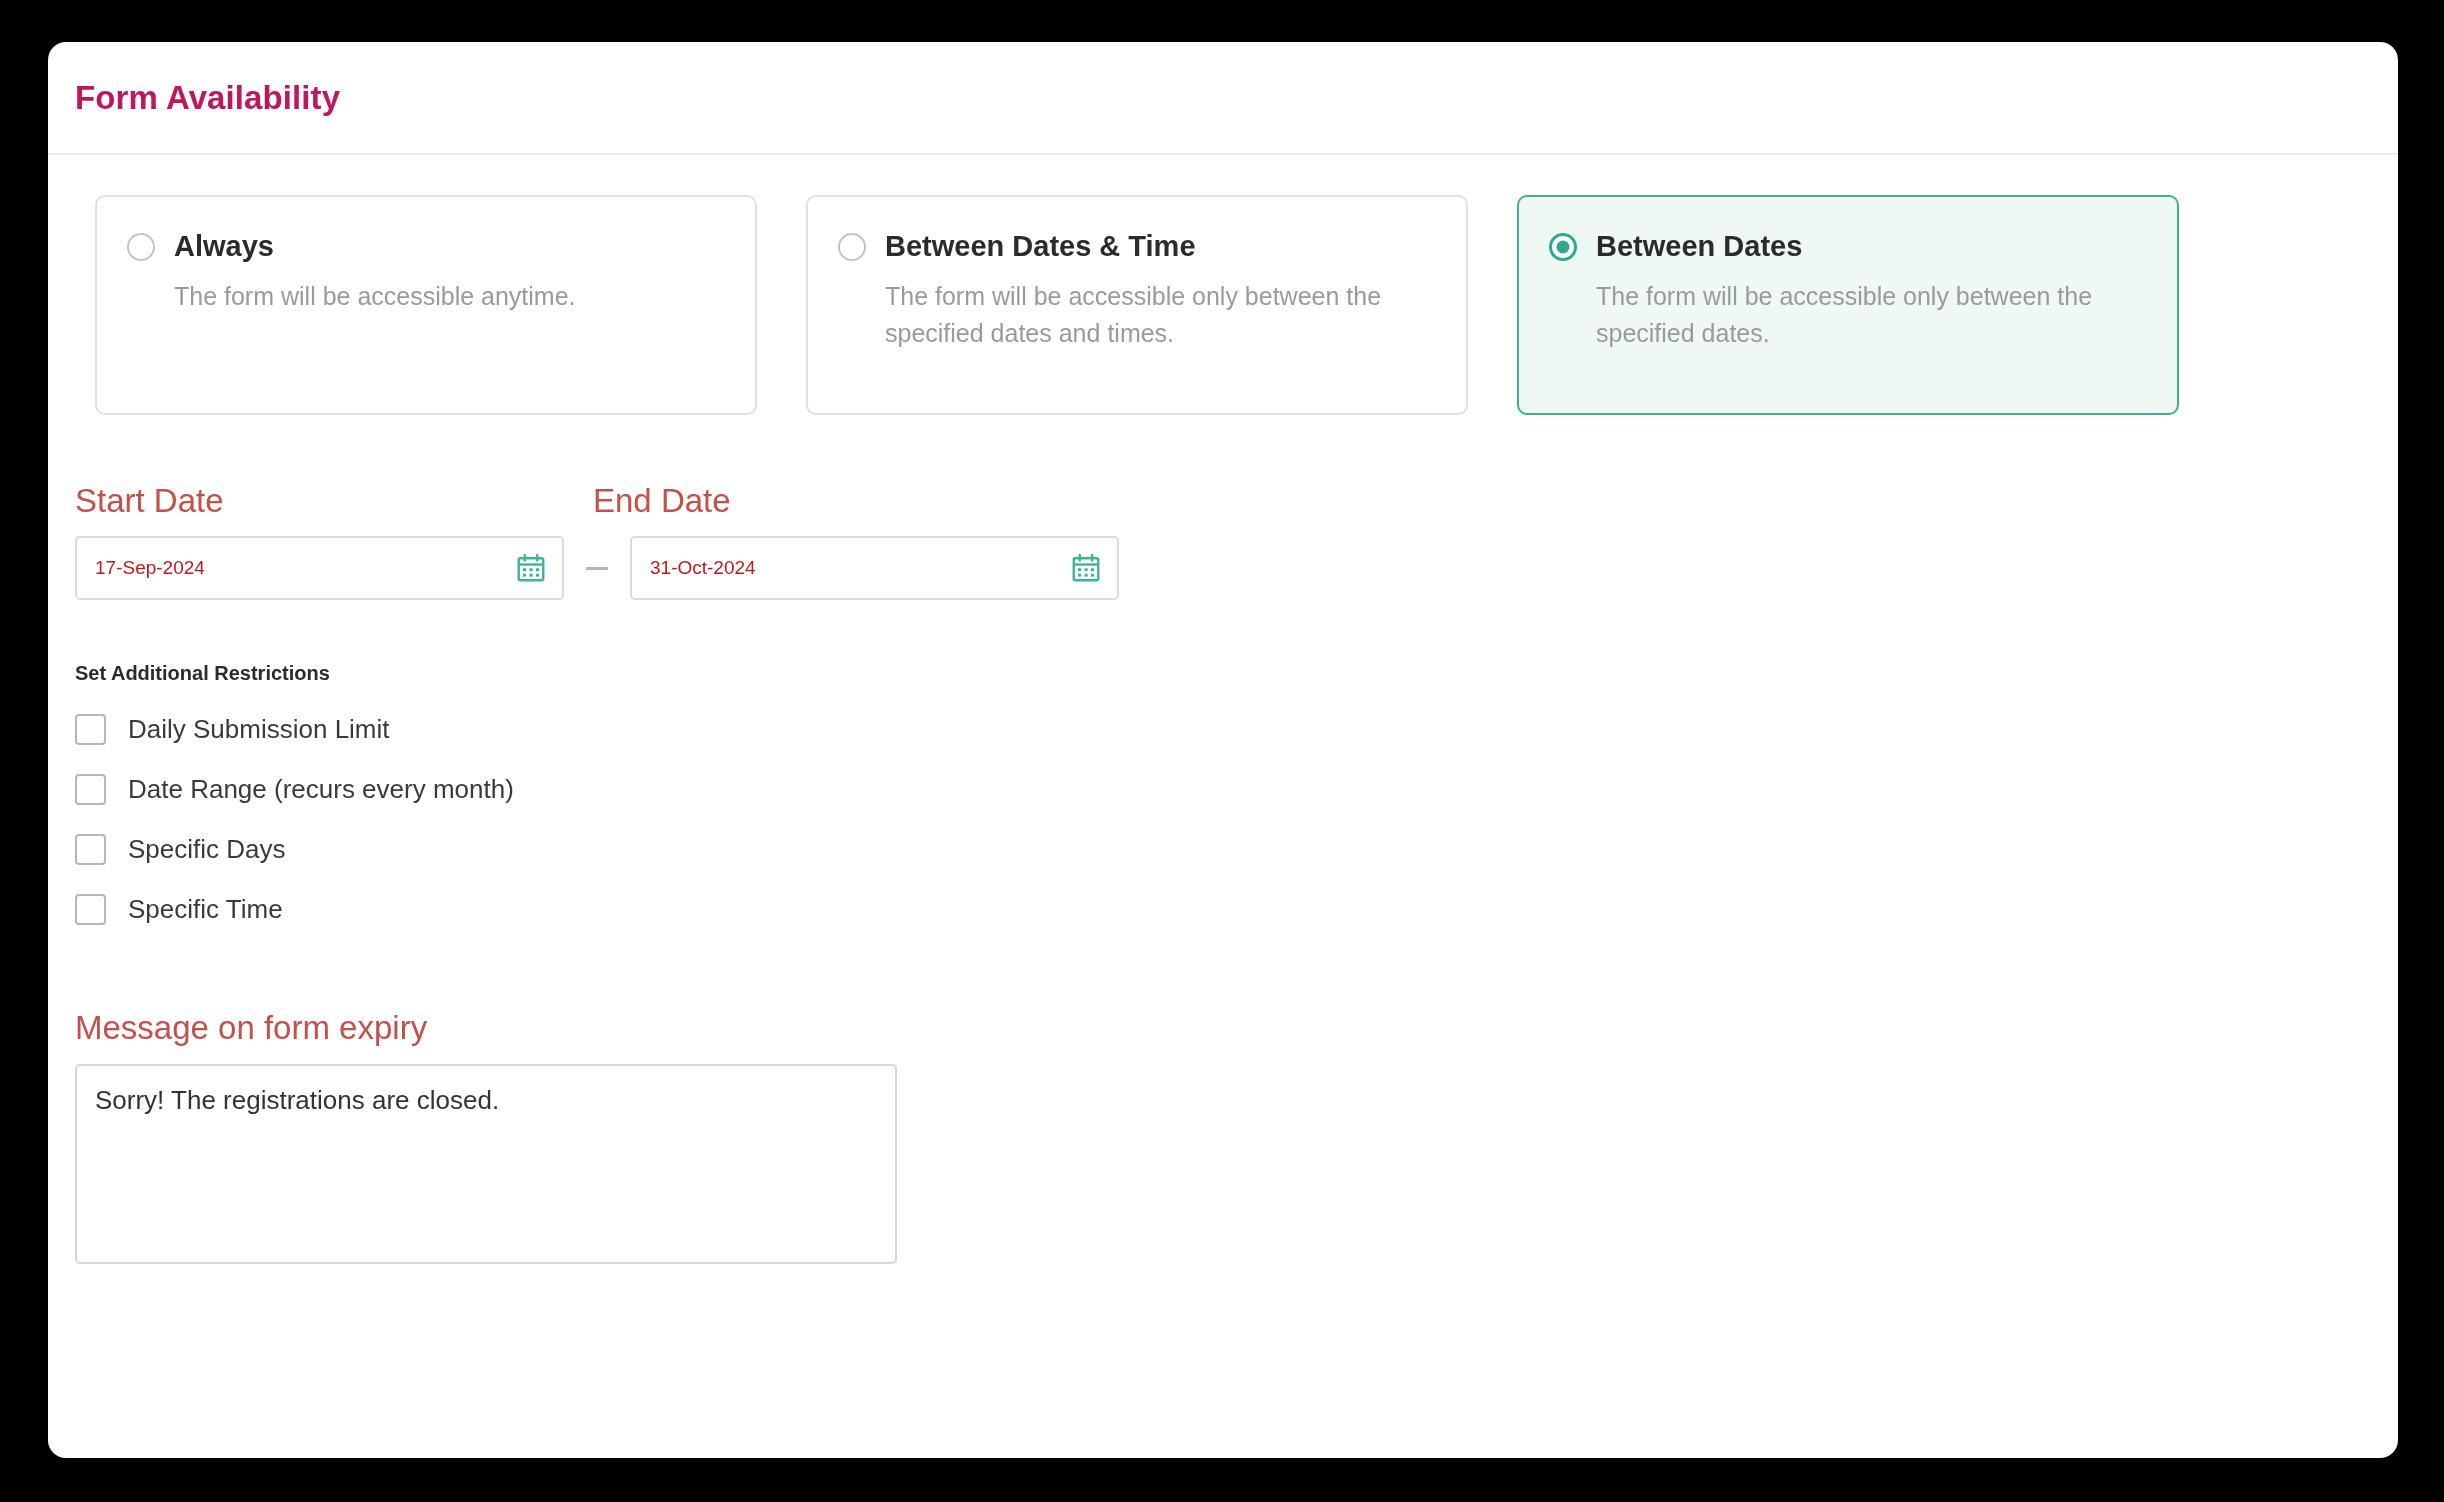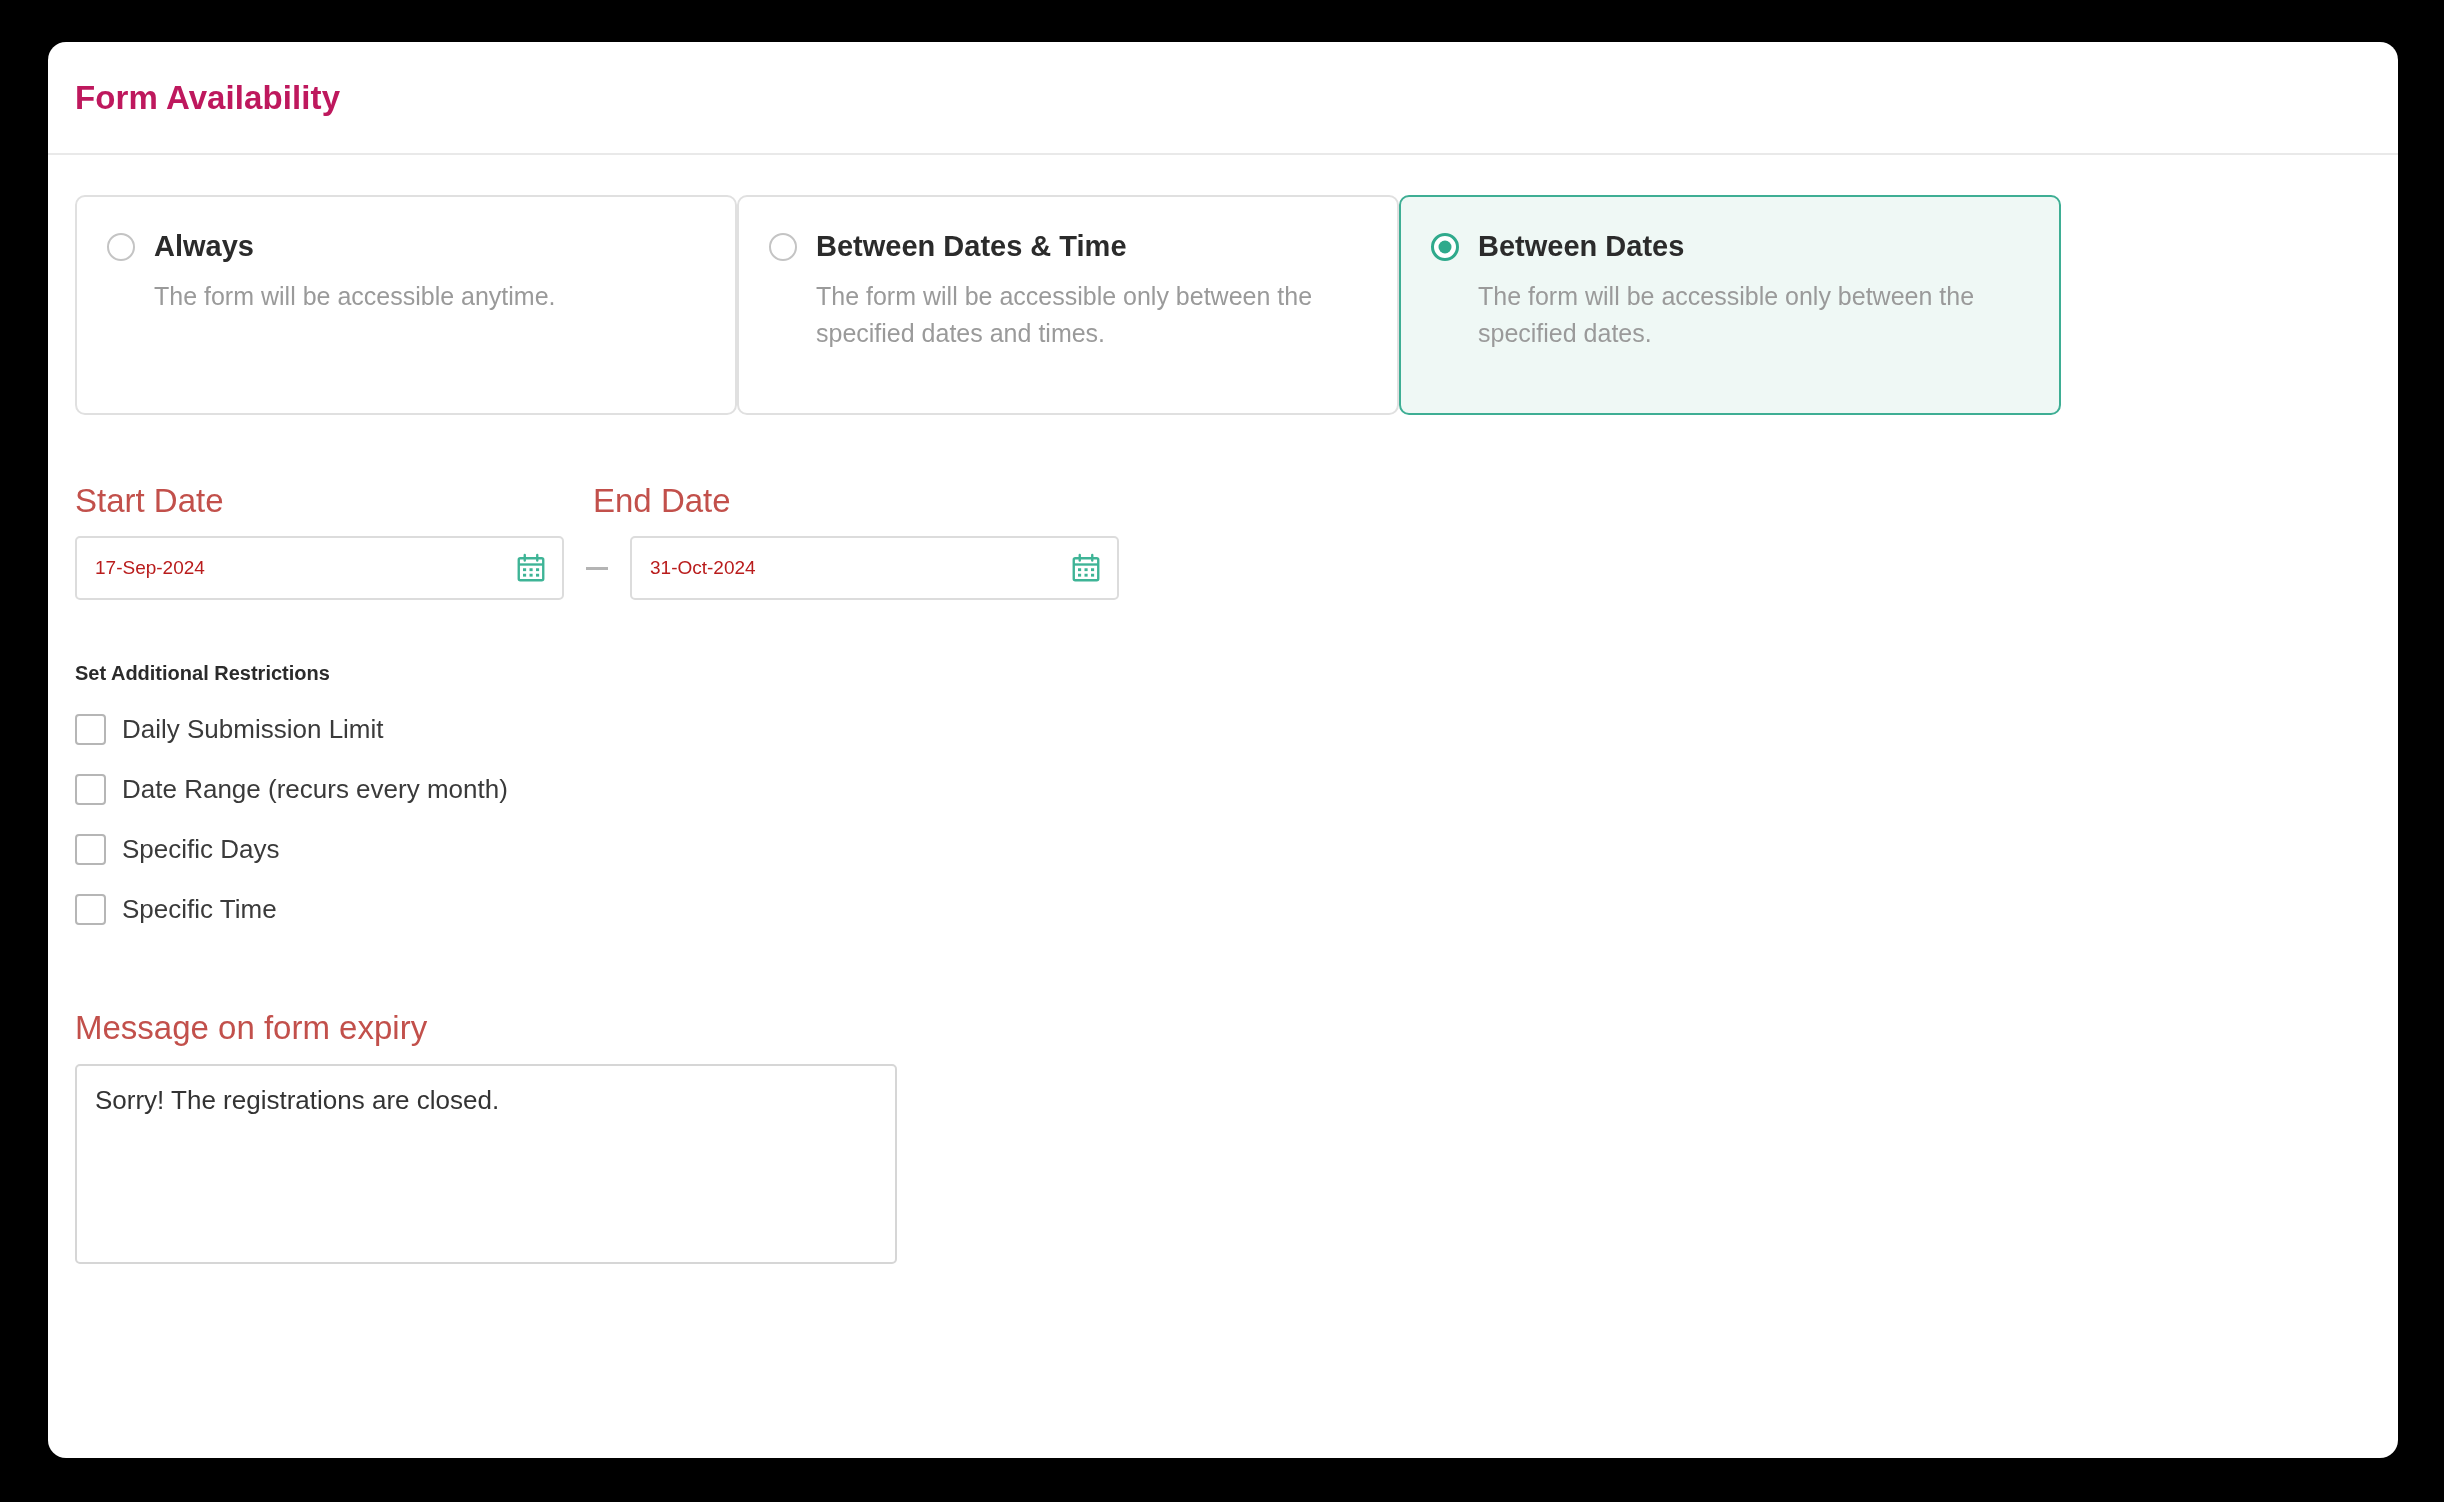--- a/index.html
+++ b/index.html
@@ -43,20 +43,22 @@
   }
 
   
   .panel-body {
     padding: 40px 27px 0 27px;
   }
 
   
   .cards {
     display: flex;
+    gap: 49px;
+    margin-left: 20px;
   }
   .card {
     width: 662px;
     height: 220px;
     border: 2px solid #e0e0e0;
     border-radius: 10px;
     background: #ffffff;
     padding: 33px 30px 0 30px;
     cursor: pointer;
   }
@@ -150,21 +152,21 @@
   
   .restrictions { margin-top: 62px; }
   .section-title {
     font-size: 20px;
     font-weight: 600;
     color: #2b2b2b;
   }
   .check-row {
     display: flex;
     align-items: center;
-    gap: 16px;
+    gap: 22px;
     margin-top: 29px;
     cursor: pointer;
     width: fit-content;
   }
   .checkbox {
     width: 31px;
     height: 31px;
     min-width: 31px;
     border: 2px solid #b6b6b6;
     border-radius: 4px;

